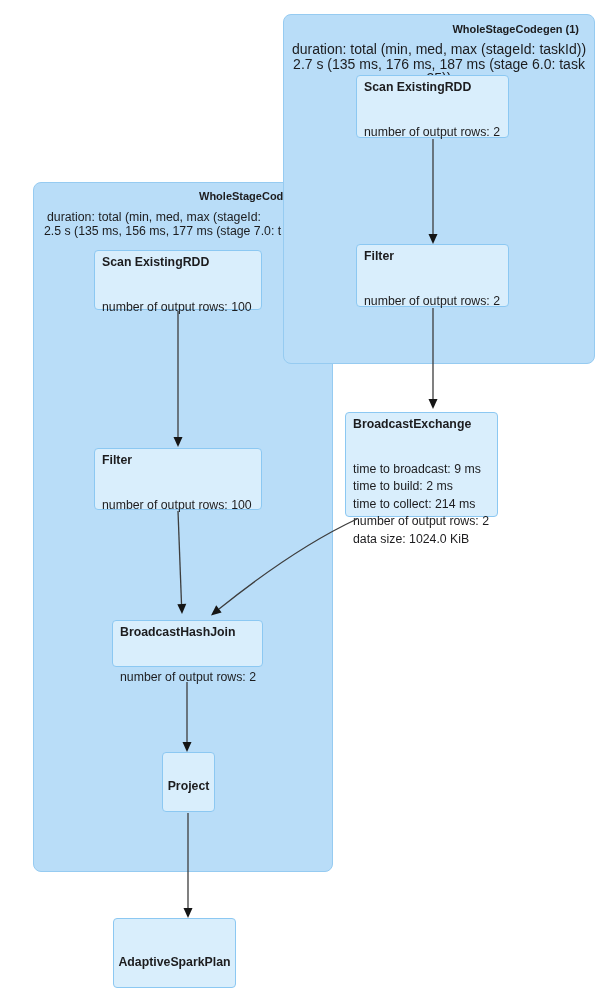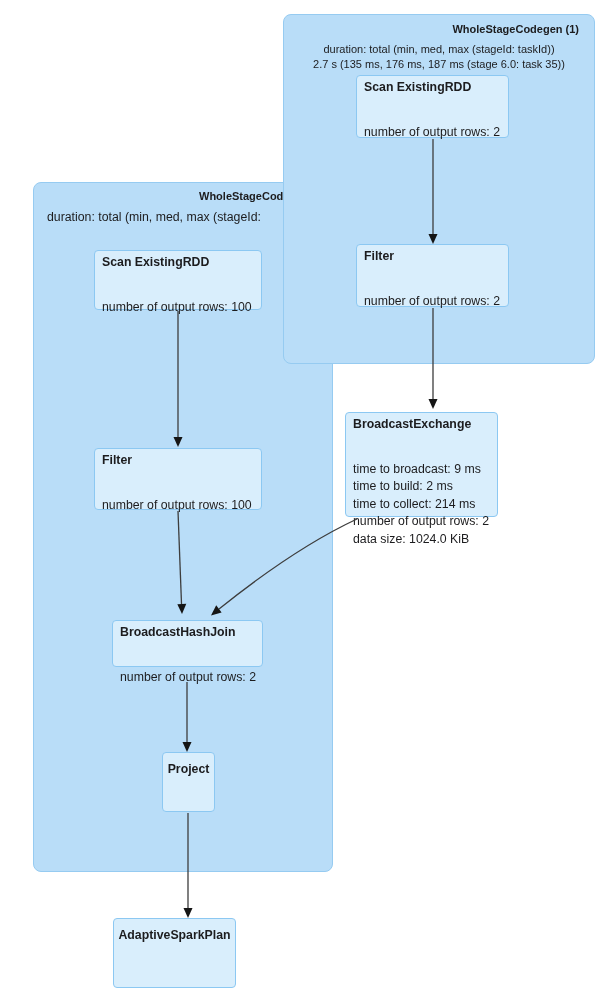--- a/index.html
+++ b/index.html
@@ -11,31 +11,31 @@
     position:absolute;background:#b9ddf8;border:1px solid #96cbf1;
     border-radius:8px;box-sizing:border-box;
   }
   .cluster-left{left:33px;top:182px;width:300px;height:690px;z-index:1;}
   .cluster-right{left:283px;top:14px;width:312px;height:350px;z-index:2;}
   .cl-title{position:absolute;font-size:11px;font-weight:bold;white-space:nowrap;}
   .cluster-right .cl-title{right:15px;top:8px;}
   .cluster-left .cl-title{left:165px;top:7px;}
   .dur{position:absolute;font-size:12.3px;line-height:14.5px;white-space:nowrap;}
   .dur-center{position:absolute;left:0;right:0;top:27px;text-align:center;
-    font-size:11px;line-height:14.5px;}
+    font-size:14px;line-height:14.5px;}
   .cluster-left .dur.l1{left:13px;top:27px;}
   .cluster-left .dur.l2{left:10px;top:41px;}
   .node{
     position:absolute;background:#d9eefc;border:1px solid #8cc8f2;
     border-radius:4px;box-sizing:border-box;padding:3px 7px;
     font-size:12.3px;line-height:17.5px;z-index:3;white-space:nowrap;
   }
   .nt{font-weight:bold;}
   .nm{margin-top:27px;}
-  .node.center{display:flex;align-items:flex-start;justify-content:center;padding:8px;font-weight:bold;}
+  .node.center{display:flex;align-items:flex-end;justify-content:center;padding:16px;font-weight:bold;}
   #n-scan1{left:356px;top:75px;width:153px;height:63px;}
   #n-filter1{left:356px;top:244px;width:153px;height:63px;}
   #n-scan2{left:94px;top:250px;width:168px;height:60px;}
   #n-filter2{left:94px;top:448px;width:168px;height:62px;}
   #n-bexch{left:345px;top:412px;width:153px;height:105px;}
   #n-bhj{left:112px;top:620px;width:151px;height:47px;}
   #n-project{left:162px;top:752px;width:53px;height:60px;}
   #n-asp{left:113px;top:918px;width:123px;height:70px;}
   svg.edges{position:absolute;left:0;top:0;width:614px;height:997px;
     z-index:4;pointer-events:none;}
@@ -43,20 +43,21 @@
   svg.edges polygon{fill:#151515;stroke:none;}
 </style>
 </head>
 <body>
 
 <div id="canvas">
 
   <div class="cluster cluster-left">
     <div class="cl-title">WholeStageCode</div>
     <div class="dur l1">duration: total (min, med, max (stageId:</div>
+    <div class="dur l2">2.5 s (135 ms, 156 ms, 177 ms (stage 7.0: t</div>
   </div>
 
   <div class="cluster cluster-right">
     <div class="cl-title">WholeStageCodegen (1)</div>
     <div class="dur-center">
       <div>duration: total (min, med, max (stageId: taskId))</div>
       <div>2.7 s (135 ms, 176 ms, 187 ms (stage 6.0: task 35))</div>
     </div>
   </div>
 

